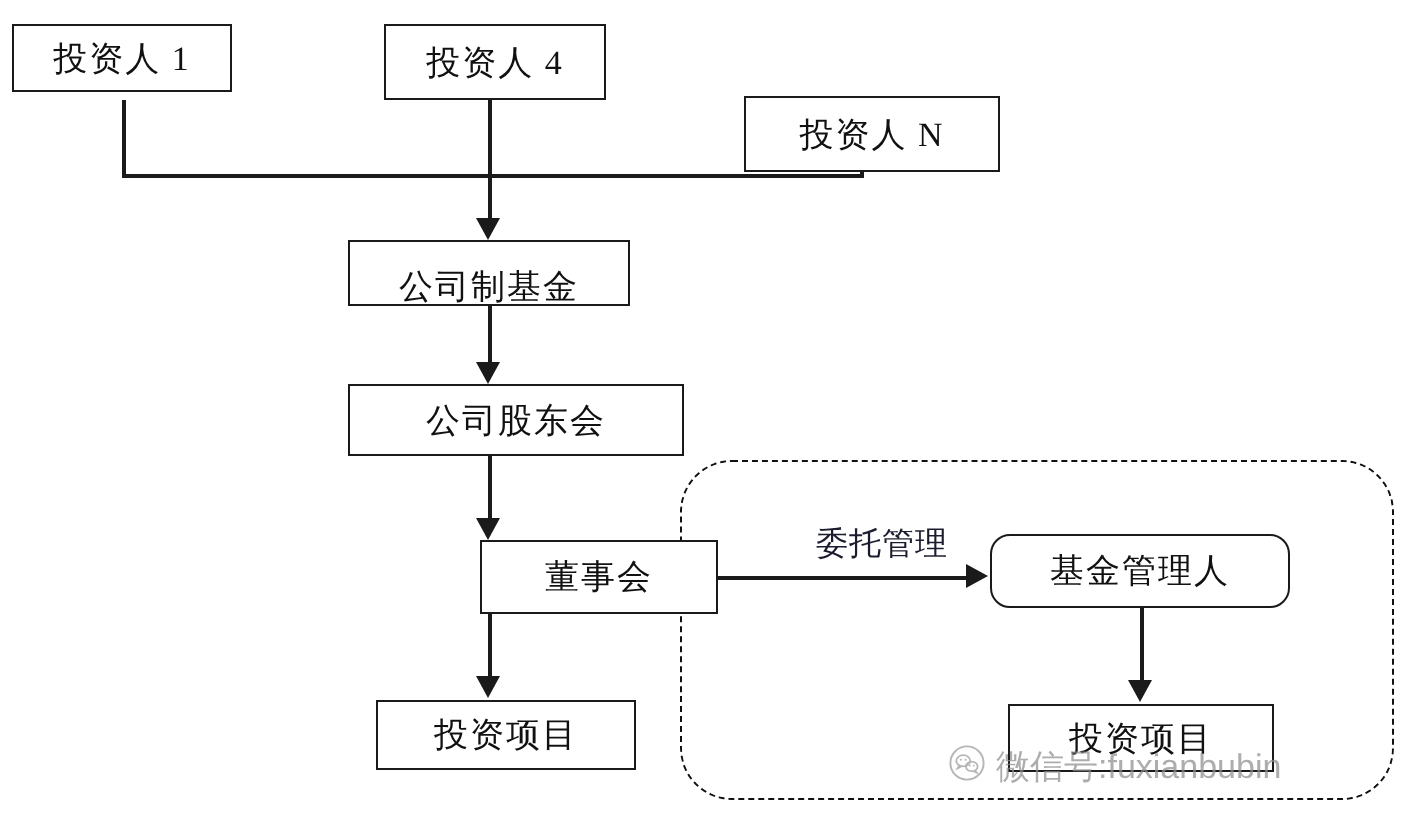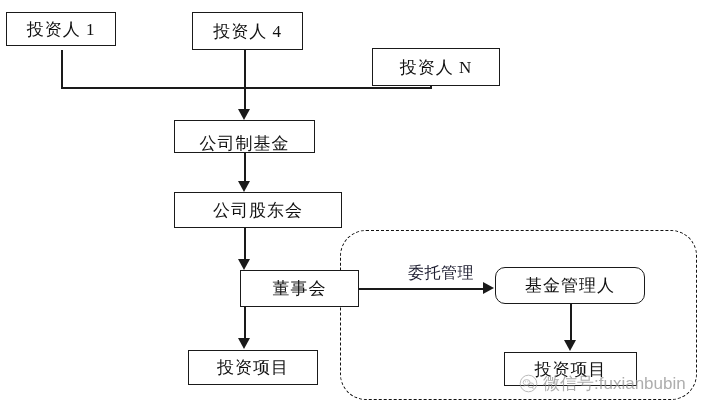--- a/index.html
+++ b/index.html
@@ -82,24 +82,23 @@
     font-size: 16px;
     letter-spacing: 0.5px;
     line-height: 1.35;
     text-align: right;
     white-space: nowrap;
     z-index: 3;
   }
   
   #watermark {
     position: absolute;
-    left: 519px;
+    left: 474px;
     top: 372px;
     display: flex;
-    align-items: center;
     gap: 5px;
     z-index: 6;
     opacity: 0.72;
     pointer-events: none;
   }
   #watermark .wm-text {
     font-family: "Liberation Sans", sans-serif;
     font-size: 17px;
     color: #8e8e8e;
     letter-spacing: 0px;

